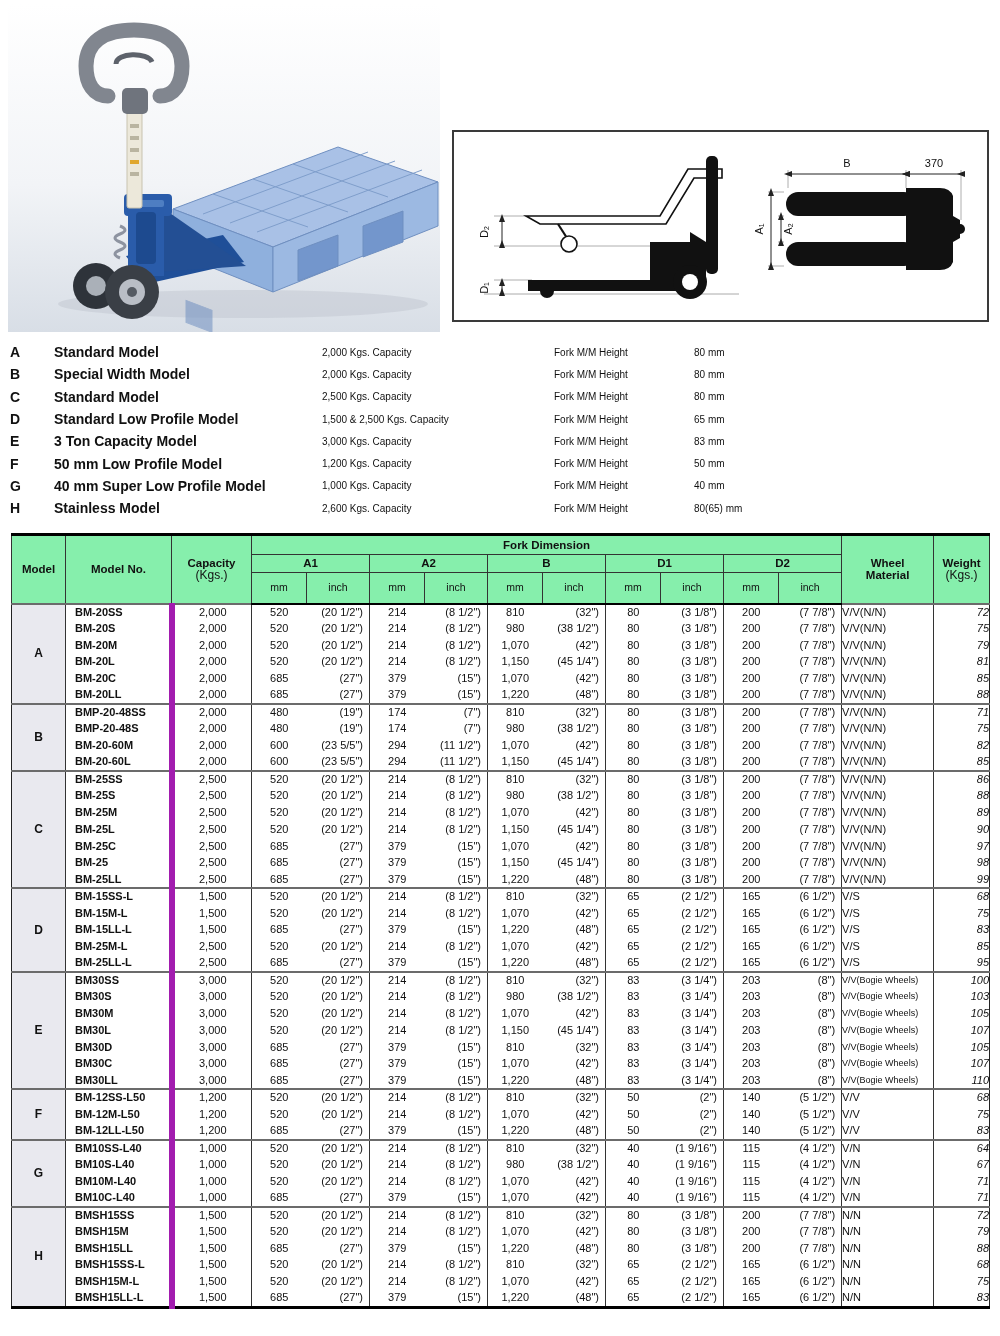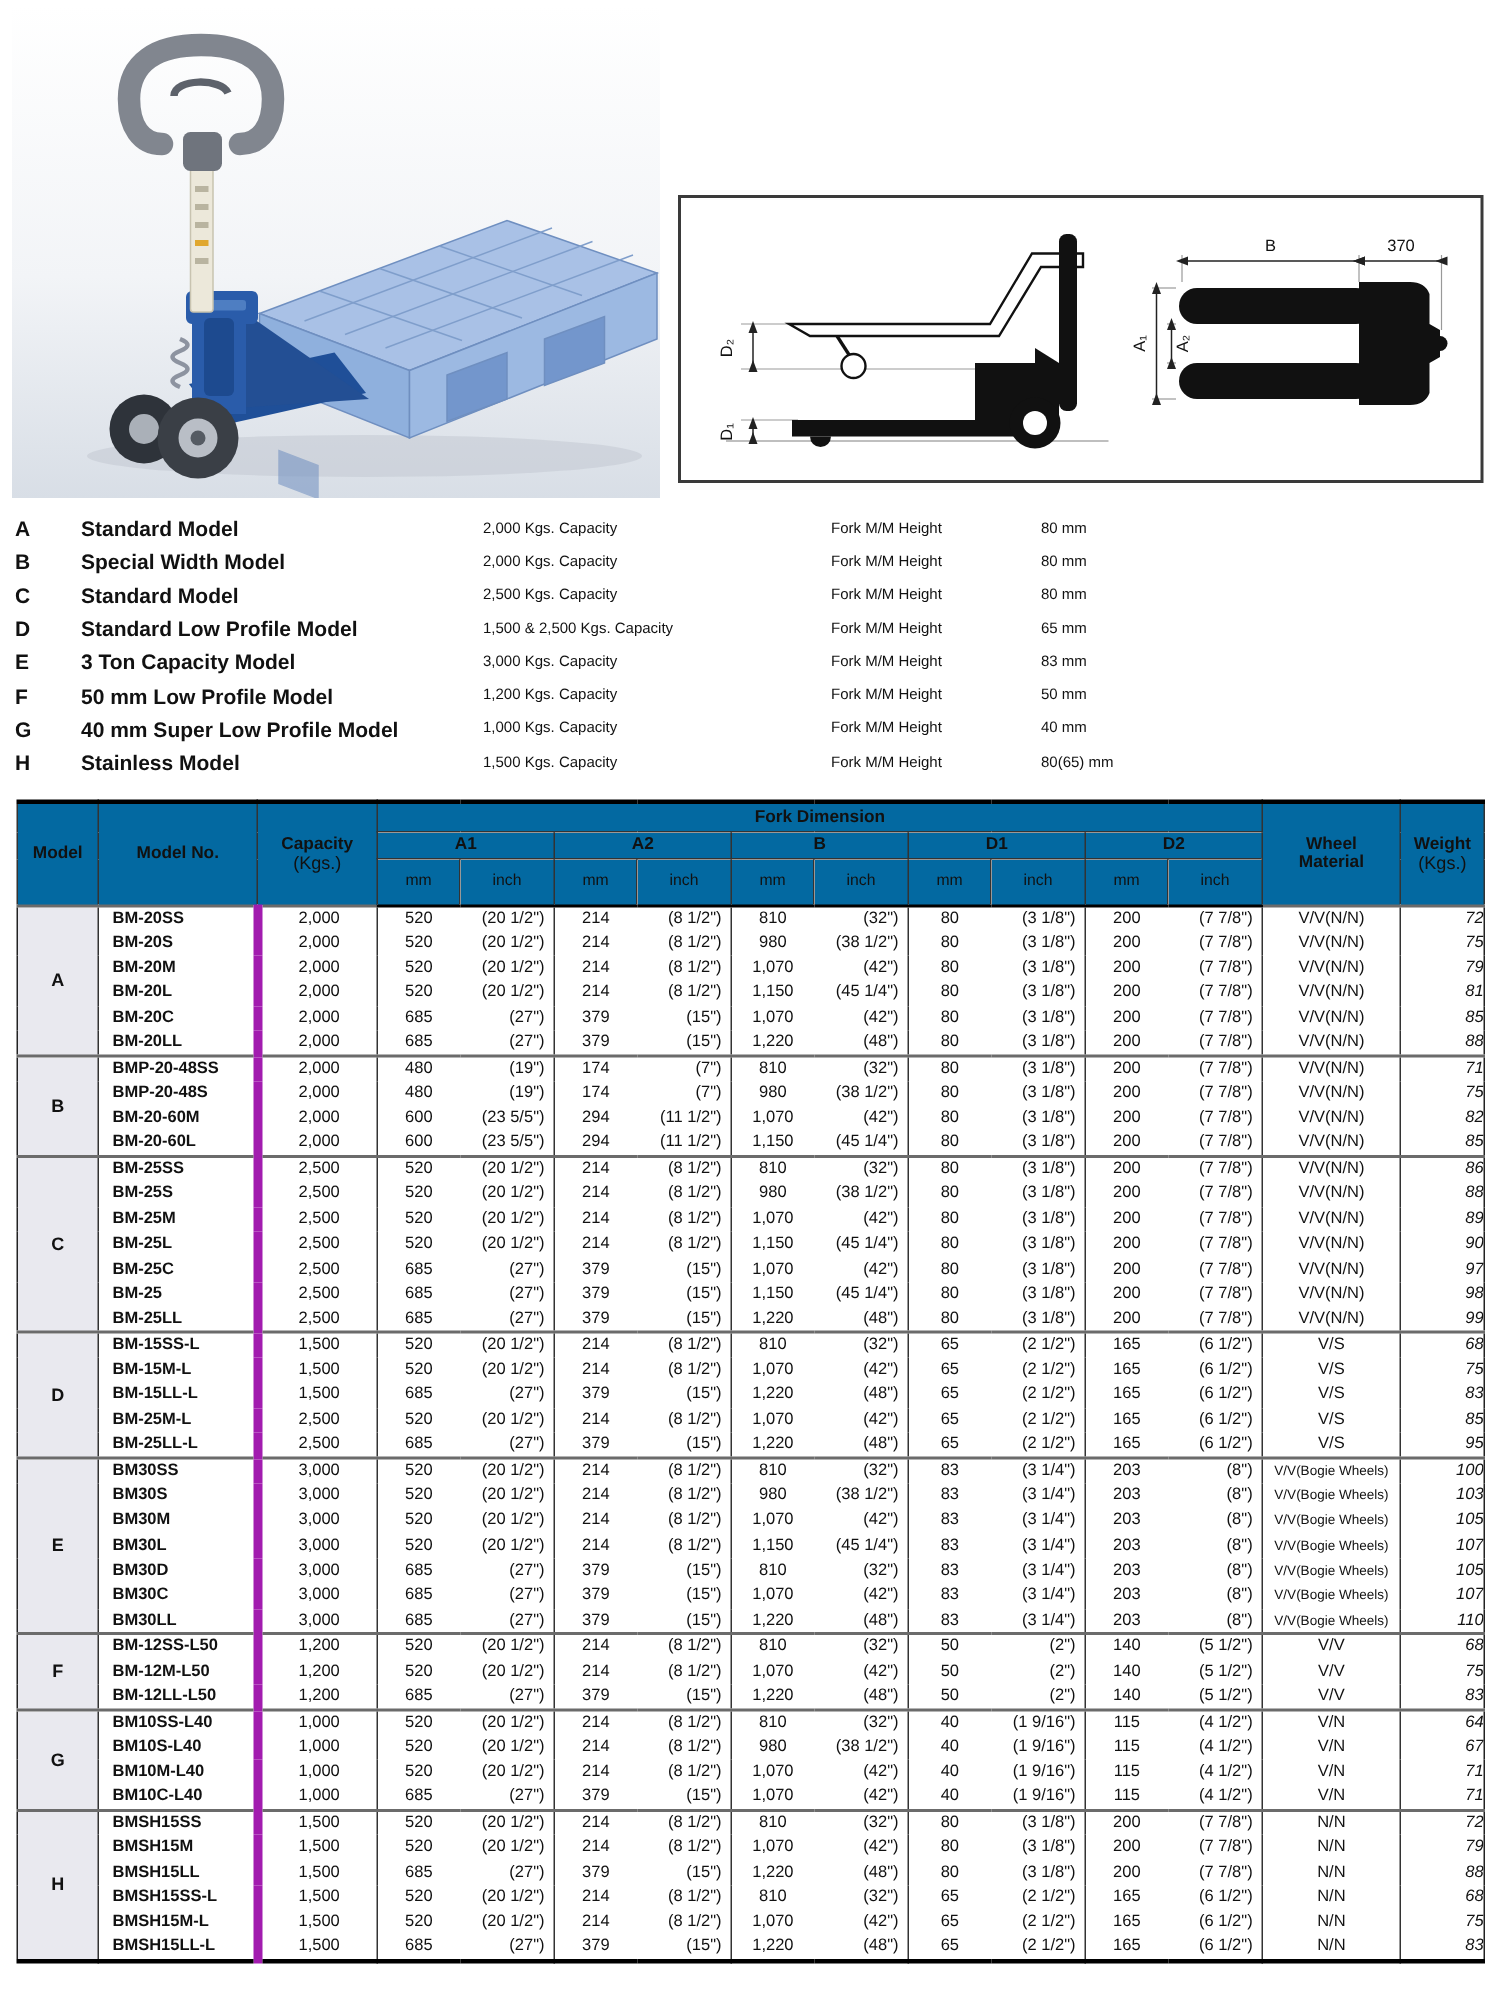--- a/index.html
+++ b/index.html
@@ -20,35 +20,35 @@
   .ml-letter { font-weight:bold; font-size:14px; }
   .ml-name   { font-weight:bold; font-size:14px;margin-left:16px; }
   .ml-cap, .ml-fork, .ml-height { font-size:10px; font-weight:normal; }
 
   
   .spec-table { position:absolute; left:11px; top:533px; width:978px; border-collapse:collapse;
                 table-layout:fixed; font-size:11px; }
   .spec-table th, .spec-table td { overflow:hidden; white-space:nowrap; line-height:1.05; }
   .spec-table { border:1px solid #222; border-top:3px solid #000; border-bottom:3px solid #000; }
 
-  thead th { border:1px solid #333; font-weight:bold; font-size:11.5px; background:#0369a1; text-align:center; vertical-align:middle; }
+  thead th { border:1px solid #333; font-weight:bold; font-size:11.5px; background:#86efac; text-align:center; vertical-align:middle; }
   thead .sub { display:block; font-weight:normal; font-size:12px; }
   thead tr.hr1 th { height:20px; }
   thead tr.hr2 th { height:18px; }
   thead tr.hr3 th { height:31px; font-weight:normal; font-size:10.5px; }
   thead tr:last-child th { border-bottom:2px solid #000; }
 
   tbody td { height:16.75px; vertical-align:middle; border:0; }
   tbody td.c-letter   { background:#e9e9ef; text-align:center; font-weight:bold; font-size:12px;
                         border-right:1px solid #333; }
   tbody td.c-modelno  { text-align:left; padding-left:9px; font-weight:bold; }
   tbody td.c-capacity { text-align:center; border-left:6px solid #a21caf; }
   tbody td.c-mm       { text-align:center; border-left:1px solid #333; }
   tbody td.c-inch     { text-align:right; padding-right:6px; }
-  tbody td.c-wheel    { text-align:center; border-left:1px solid #333; }
+  tbody td.c-wheel    { border-left:1px solid #333; }
   tbody td.c-wheel.small { font-size:9px; }
   tbody td.c-weight   { text-align:right; border-left:1px solid #333;font-style:italic; }
   tbody tr.section-start td { border-top:2px solid #6b6b6b; }
 
   
   .footer { position:absolute; left:10px; top:1308px; width:980px; display:flex; align-items:baseline;
             font-size:12.5px; }
   .footer .mid { margin-left:14px; }
   .footer .right { margin-left:auto; }
 </style>
@@ -238,21 +238,21 @@
     <div class="ml-row">
       <span class="ml-letter">G</span>
       <span class="ml-name">40 mm Super Low Profile Model</span>
       <span class="ml-cap">1,000 Kgs. Capacity</span>
       <span class="ml-fork">Fork M/M Height</span>
       <span class="ml-height">40 mm</span>
     </div>
     <div class="ml-row">
       <span class="ml-letter">H</span>
       <span class="ml-name">Stainless Model</span>
-      <span class="ml-cap">1,500 Kgs. Capacity</span>
+      <span class="ml-cap">2,600 Kgs. Capacity</span>
       <span class="ml-fork">Fork M/M Height</span>
       <span class="ml-height">80(65) mm</span>
     </div>
   </div>
 
   <table class="spec-table">
     <colgroup>
       <col style="width:54px">
         <col style="width:106px">
         <col style="width:80px">

